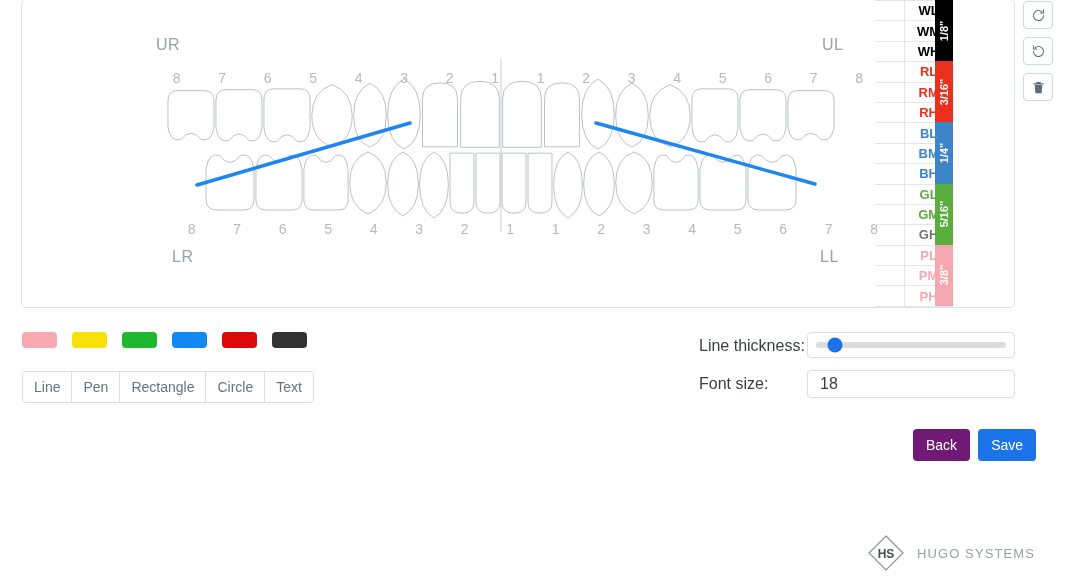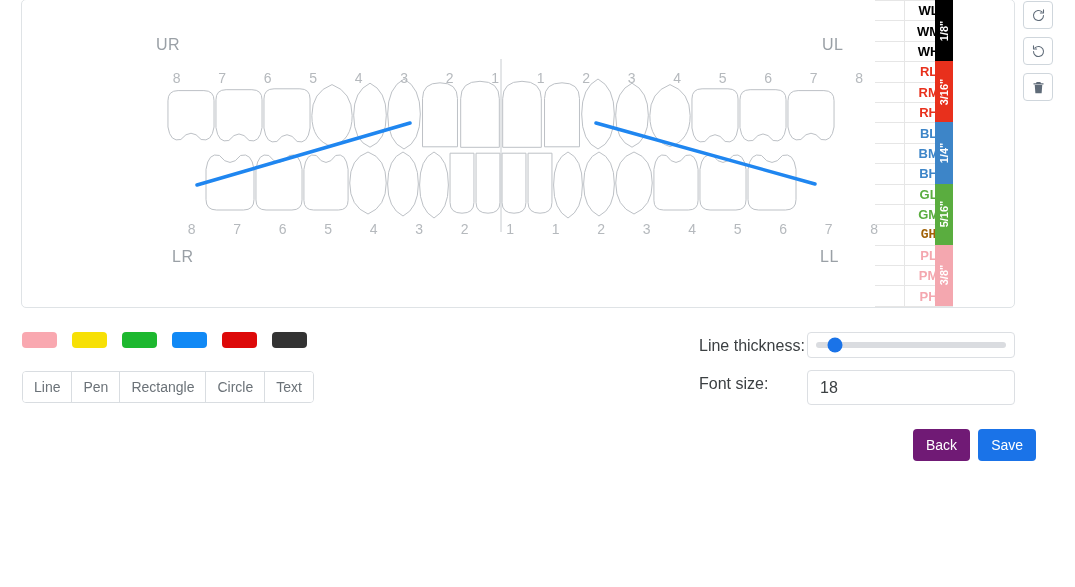--- a/index.html
+++ b/index.html
@@ -176,21 +176,21 @@
     width: 15px; height: 15px;
     border-radius: 50%;
     background: #1a73e8;
     transform: translate(-50%, -50%);
     cursor: pointer;
   }
 
   .font-box {
     position: absolute;
     left: 807px; top: 370px;
-    width: 208px; height: 35px;
+    width: 208px; height: 28px;
     border: 1px solid #dcdfe3;
     border-radius: 4px;
     background: #fff;
     font-size: 16px;
     color: #3c4043;
     padding: 0 12px;
     font-family: "Liberation Sans", sans-serif;
     outline: none;
   }
 
@@ -362,21 +362,21 @@
           <tr>
             <td class="blank"></td>
             <td class="code" style="color: rgb(90, 173, 63);">GL</td>
           </tr>
           <tr>
             <td class="blank"></td>
             <td class="code" style="color: rgb(90, 173, 63);">GM</td>
           </tr>
           <tr>
             <td class="blank"></td>
-            <td class="code" style="color: #a16207; font-family: Liberation Mono, monospace;">GH</td>
+            <td class="code" style="color: #737373;">GH</td>
           </tr>
           <tr>
             <td class="blank"></td>
             <td class="code" style="color: rgb(244, 167, 175);">PL</td>
           </tr>
           <tr>
             <td class="blank"></td>
             <td class="code" style="color: rgb(244, 167, 175);">PM</td>
           </tr>
           <tr>
@@ -456,14 +456,23 @@
   </div>
 
   <div class="ctrl-label lbl-font">Font size:</div>
   <input class="font-box" id="font-box" type="text" value="18" style="">
 
   <div class="actions">
     <button class="btn btn-back">Back</button>
     <button class="btn btn-save">Save</button>
   </div>
 
+  <div class="footer">
+    <span class="logo-mark">
+      <svg width="40" height="40" viewBox="0 0 40 40">
+        <polygon points="20,3 37,20 20,37 3,20" fill="none" stroke="#8a9096" stroke-width="1.2"></polygon>
+        <text id="logo-initials" x="20" y="25" text-anchor="middle" font-family="Liberation Sans, sans-serif" font-size="12" font-weight="bold" fill="#4a4f54">HS</text>
+      </svg>
+    </span>
+    <span class="logo-text">HUGO SYSTEMS</span>
+  </div>
 
 </div>
 
 </body></html>

